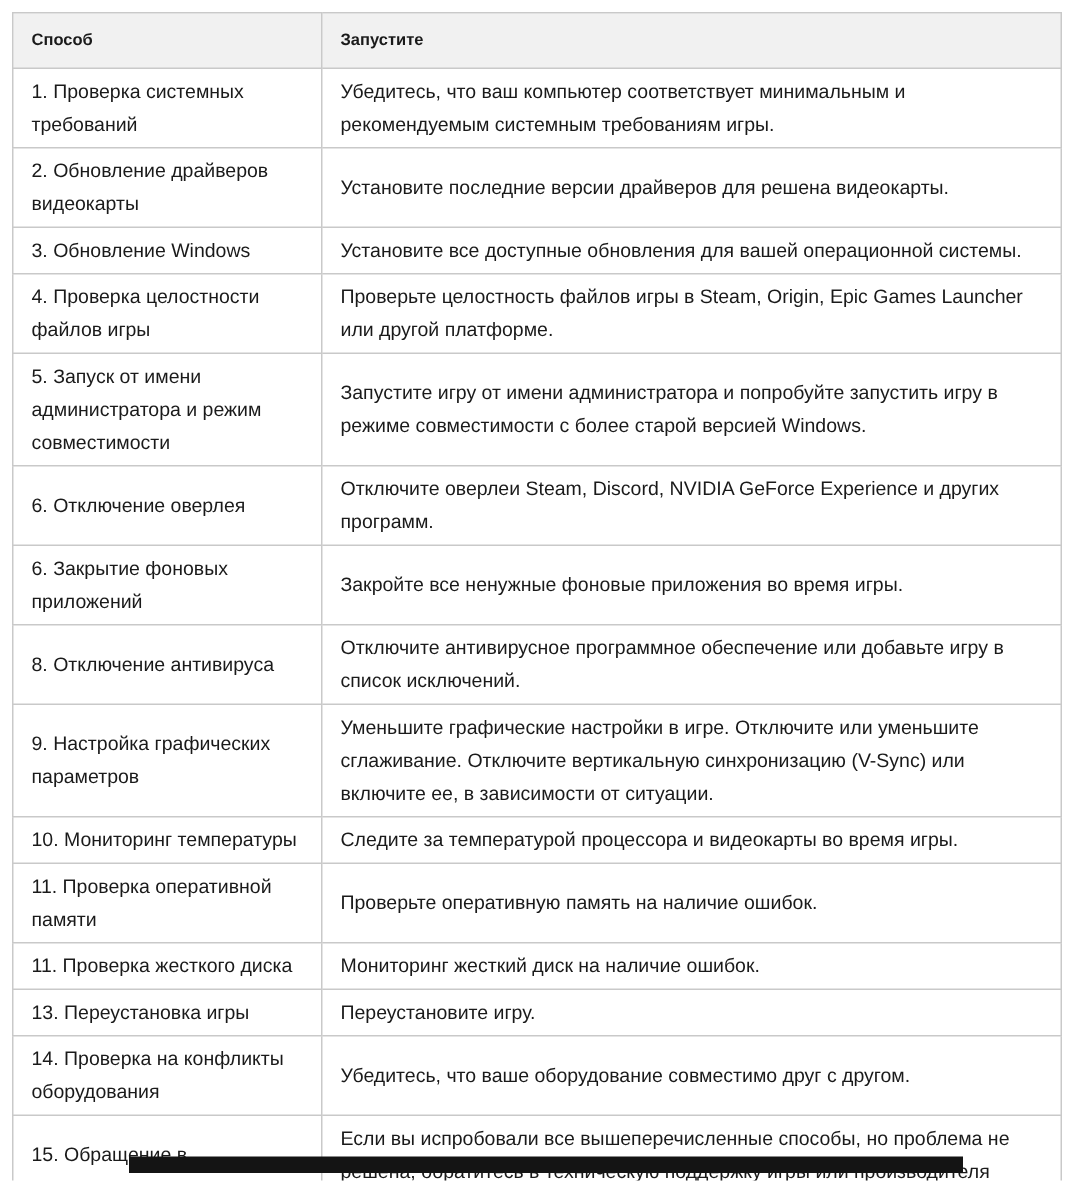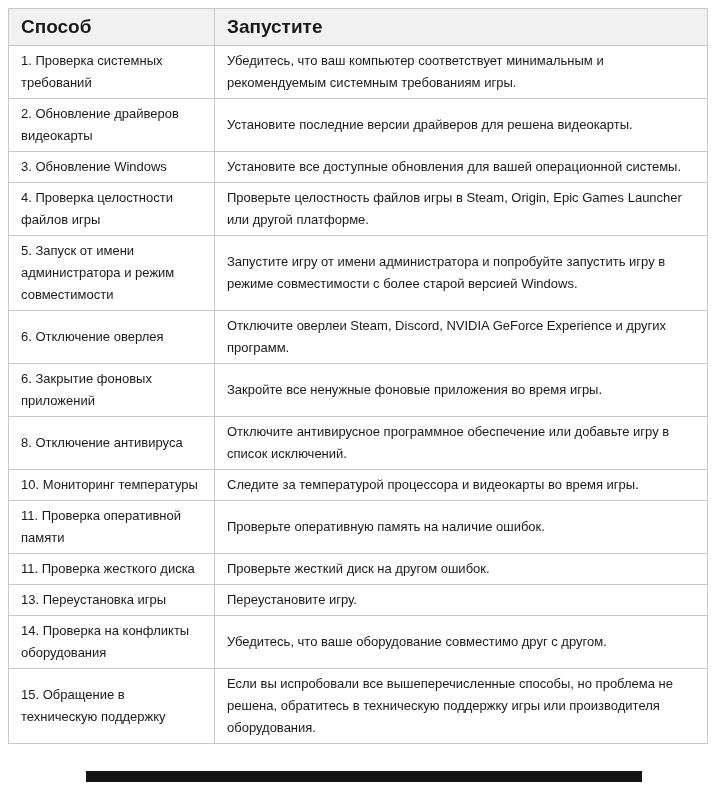--- a/index.html
+++ b/index.html
@@ -29,21 +29,21 @@
     text-align: left;
     vertical-align: middle;
     box-sizing: border-box;
     color: var(--text, #1a1a1a);
     font-weight: 400;
     word-wrap: break-word;
   }
   .methods-table th {
     background: var(--header-bg, #f1f1f1);
     font-weight: 700;
-    font-size: 19px;
+    font-size: 11px;
     padding: 8px 12px;
     line-height: 20px;
   }
   .col-method { width: 206px; }
   .bottom-bar {
     position: absolute;
     left: 86px;
     top: 771px;
     width: 556px;
     height: 11px;
@@ -91,30 +91,34 @@
       </tr>
       <tr>
         <td>6. Закрытие фоновых приложений</td>
         <td>Закройте все ненужные фоновые приложения во время игры.</td>
       </tr>
       <tr>
         <td>8. Отключение антивируса</td>
         <td>Отключите антивирусное программное обеспечение или добавьте игру в список исключений.</td>
       </tr>
       <tr>
+        <td>9. Настройка графических параметров</td>
+        <td>Уменьшите графические настройки в игре. Отключите или уменьшите сглаживание. Отключите вертикальную синхронизацию (V-Sync) или включите ее, в зависимости от ситуации.</td>
+      </tr>
+      <tr>
         <td>10. Мониторинг температуры</td>
         <td>Следите за температурой процессора и видеокарты во время игры.</td>
       </tr>
       <tr>
         <td>11. Проверка оперативной памяти</td>
         <td>Проверьте оперативную память на наличие ошибок.</td>
       </tr>
       <tr>
         <td>11. Проверка жесткого диска</td>
-        <td>Проверьте жесткий диск на другом ошибок.</td>
+        <td>Мониторинг жесткий диск на наличие ошибок.</td>
       </tr>
       <tr>
         <td>13. Переустановка игры</td>
         <td>Переустановите игру.</td>
       </tr>
       <tr>
         <td>14. Проверка на конфликты оборудования</td>
         <td>Убедитесь, что ваше оборудование совместимо друг с другом.</td>
       </tr>
       <tr>

